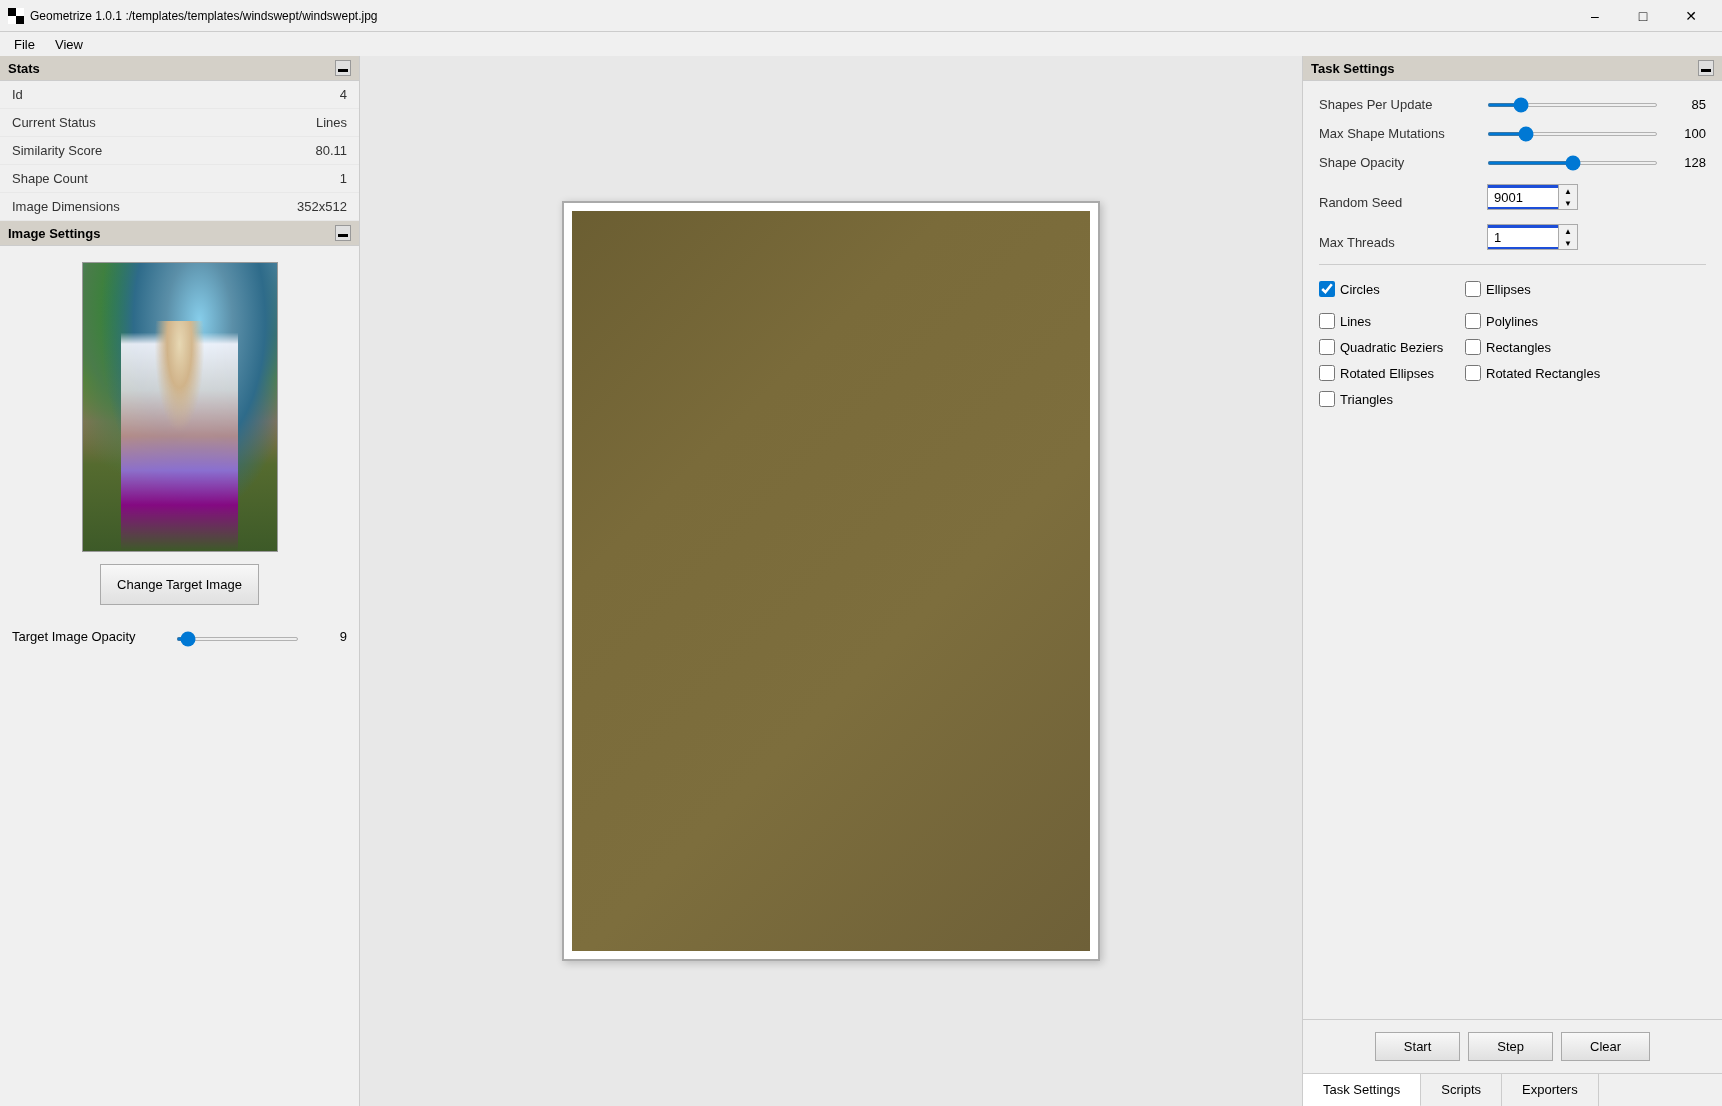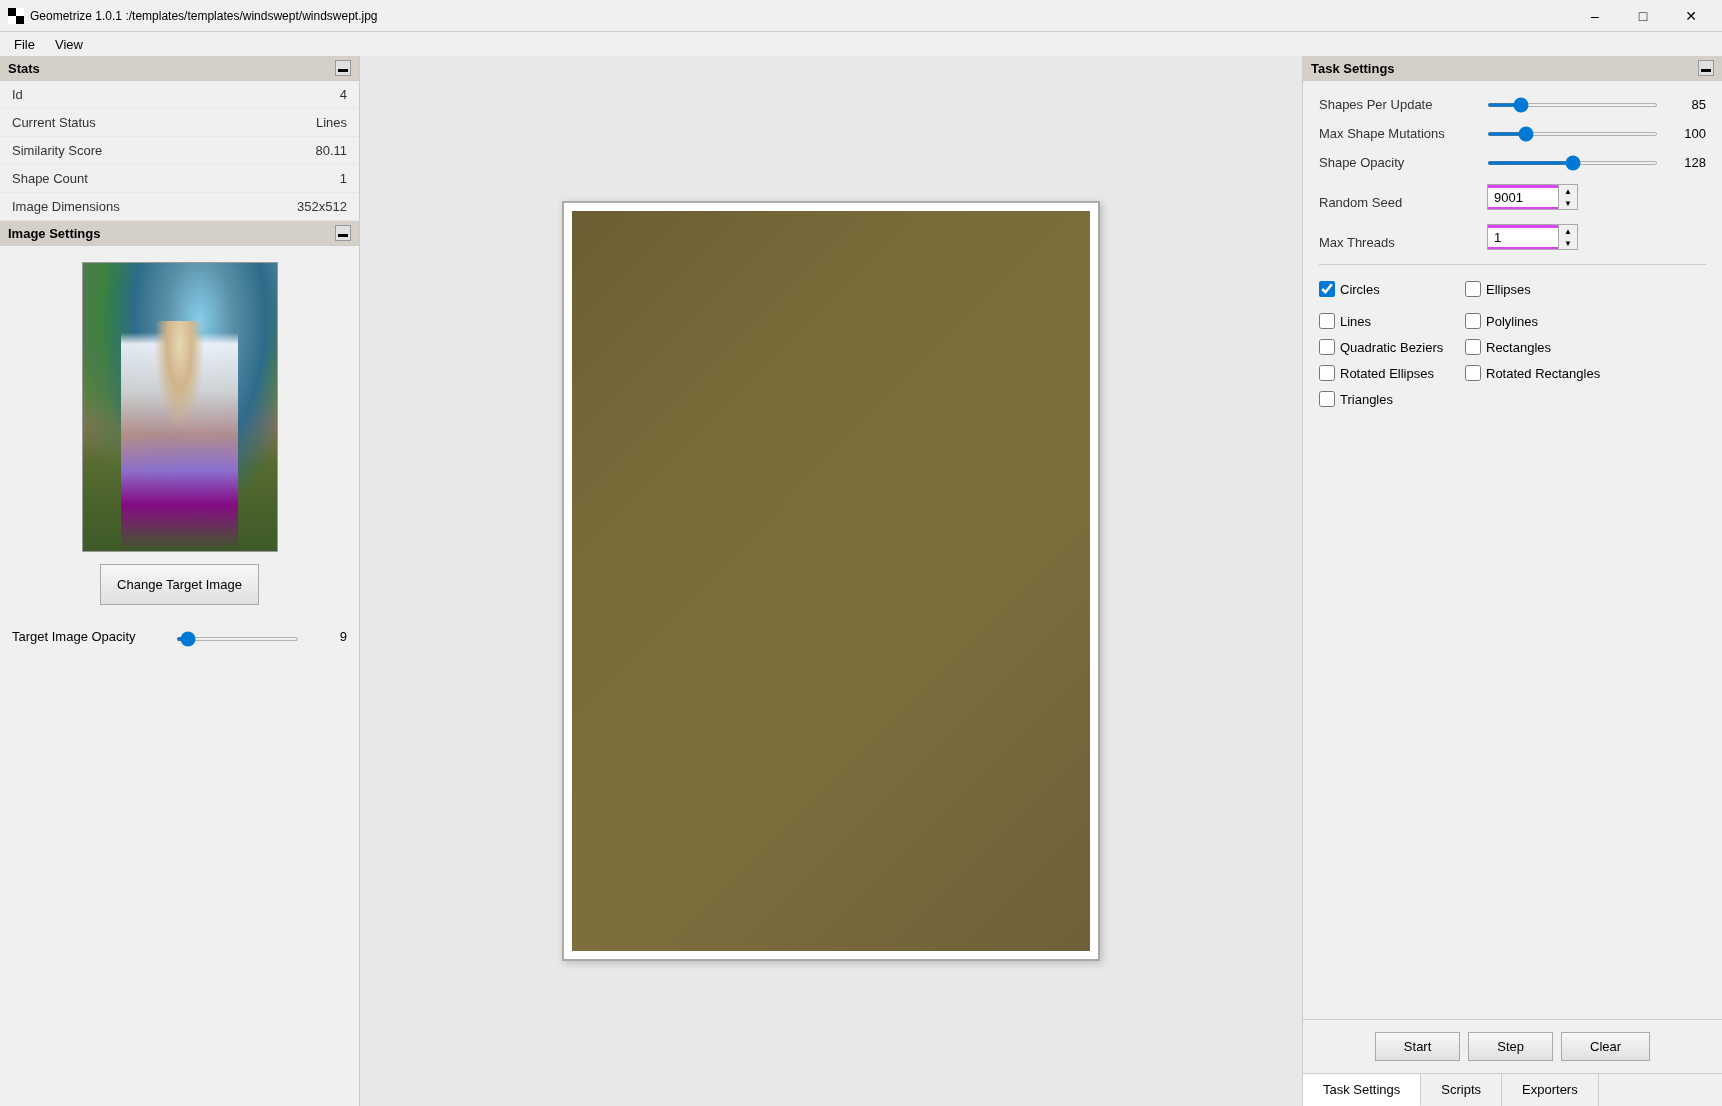--- a/index.html
+++ b/index.html
@@ -264,21 +264,21 @@
     .random-seed-row {
       display: flex;
       align-items: flex-end;
       margin-bottom: 14px;
       gap: 8px;
     }
     .spinbox {
       display: flex;
       align-items: center;
       border: 1px solid #aaa;
-      background: #d946ef;
+      background: #1d4ed8;
     }
     .spinbox input {
       width: 70px;
       border: none;
       padding: 2px 6px;
       font-size: 13px;
       outline: none;
     }
     .spinbox-btns {
       display: flex;

